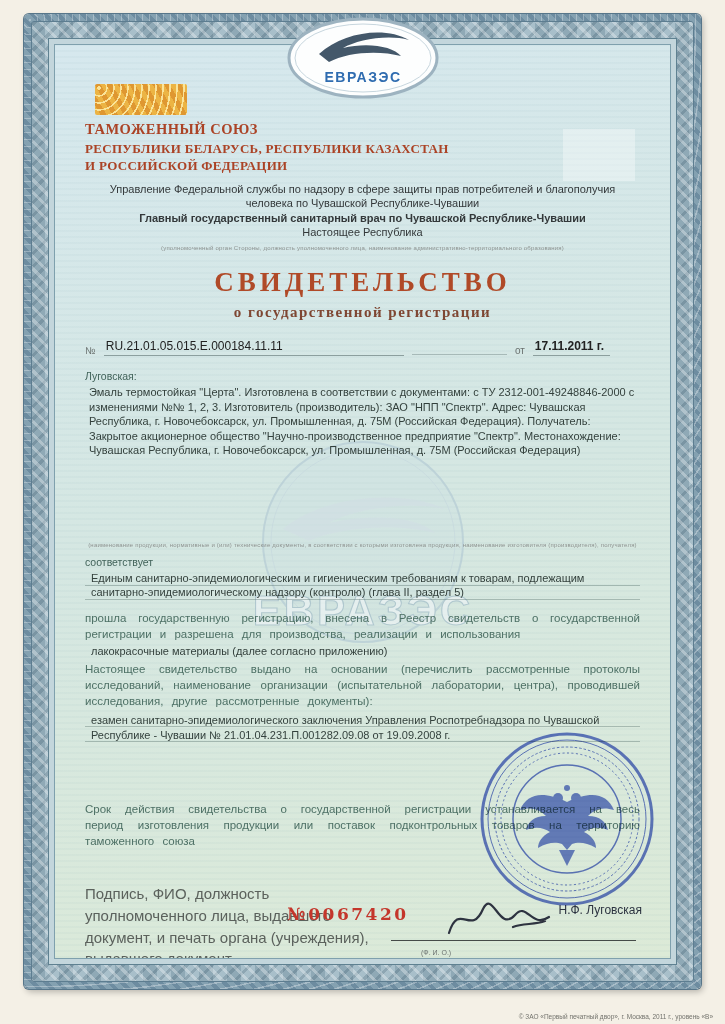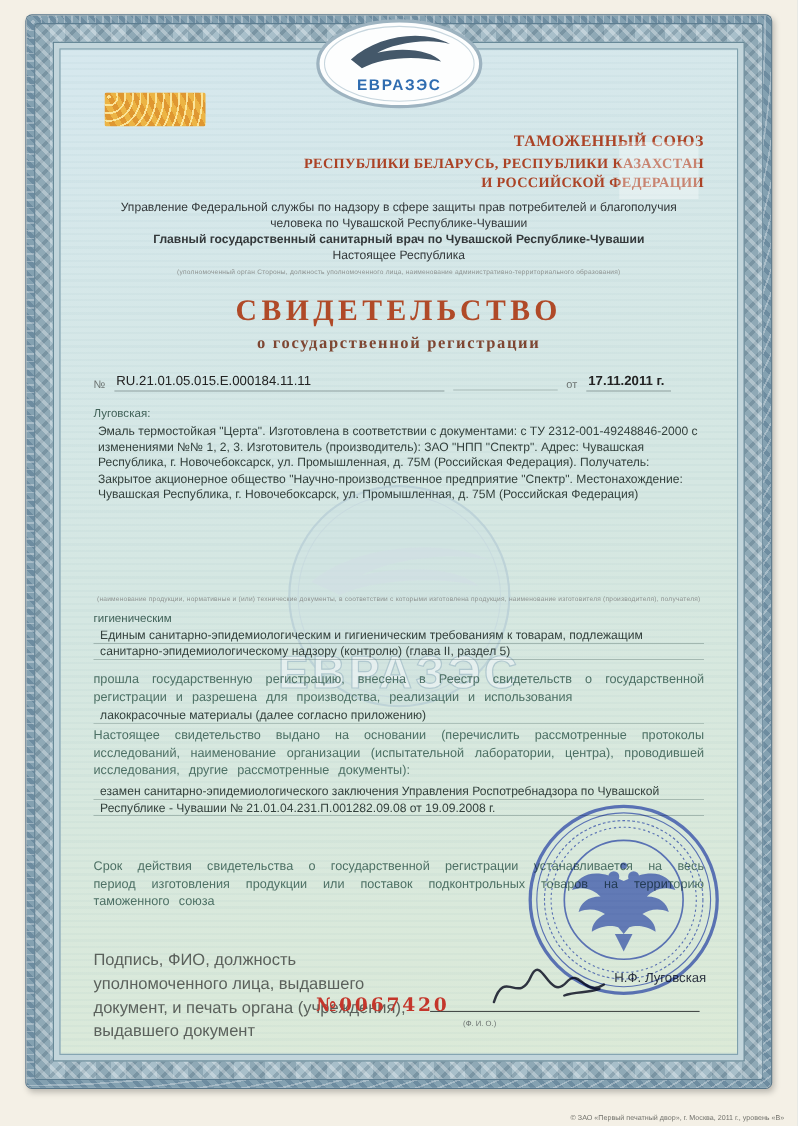--- a/index.html
+++ b/index.html
@@ -43,21 +43,21 @@
     background:
       repeating-radial-gradient(circle at 4px 4px, rgba(255,235,160,.9) 0 1.6px, rgba(0,0,0,0) 1.6px 7px),
       repeating-linear-gradient(60deg, #eeb23c 0 5px, #e09327 5px 10px);
   }
   .patch{ position:absolute; left:508px; top:84px; width:72px; height:52px; background:rgba(255,255,255,.35); z-index:1; }
 
   
   .watermark{ position:absolute; left:50%; top:392px; transform:translateX(-50%); z-index:0; opacity:.65; }
 
   
-  .hdr{ text-align:right; color:#ab4326; font-family:"Liberation Serif", serif; font-weight:bold; position:relative; z-index:1;}
+  .hdr{ text-align:left; color:#ab4326; font-family:"Liberation Serif", serif; font-weight:bold; position:relative; z-index:1;}
   .hdr-1{ font-size:14.5px; letter-spacing:.5px; }
   .hdr-2{ font-size:13px; letter-spacing:.3px; margin-top:3px;}
   .auth{ text-align:center; color:#33383a; font-size:11px; line-height:1.3; margin-top:8px; position:relative; z-index:1;}
   .tiny{ font-size:6px; color:#8d9290; text-align:center; letter-spacing:.2px; position:relative; z-index:1;}
   .title{ text-align:center; margin-top:16px; position:relative; z-index:1;}
   .title-main{ font-family:"Liberation Serif", serif; font-weight:bold; font-size:27px; letter-spacing:4px; color:#b04a28; }
   .title-sub{ font-family:"Liberation Serif", serif; font-weight:bold; font-size:15px; letter-spacing:1.5px; color:#7e4632; margin-top:6px; }
 
   .numrow{ display:flex; align-items:flex-end; margin-top:18px; font-size:12px; color:#222; position:relative; z-index:1;}
   .numrow .lbl{ color:#6b7270; font-size:10px; margin-right:8px; }
@@ -133,30 +133,30 @@
         <span class="spacer"></span>
         <span class="lbl">от</span>
         <span class="val date">17.11.2011 г.</span>
       </div>
 
       <div class="sec-label">Луговская:</div>
       <div class="body-text" style="padding-left:4px">Эмаль термостойкая "Церта". Изготовлена в соответствии с документами: с ТУ 2312-001-49248846-2000 с изменениями №№ 1, 2, 3. Изготовитель (производитель): ЗАО "НПП "Спектр". Адрес: Чувашская Республика, г. Новочебоксарск, ул. Промышленная, д. 75М (Российская Федерация). Получатель: Закрытое акционерное общество "Научно-производственное предприятие "Спектр". Местонахождение: Чувашская Республика, г. Новочебоксарск, ул. Промышленная, д. 75М (Российская Федерация)</div>
 
       <div class="tiny gap-wm">(наименование продукции, нормативные и (или) технические документы, в соответствии с которыми изготовлена продукция, наименование изготовителя (производителя), получателя)</div>
 
-      <div class="sec-label" style="margin-top:8px">гигиеническим</div>
+      <div class="sec-label" style="margin-top:8px">соответствует</div>
       <div class="body-text ruled" style="padding-left:6px">Единым санитарно-эпидемиологическим и гигиеническим требованиям к товарам, подлежащим санитарно-эпидемиологическому надзору (контролю) (глава II, раздел 5)</div>
 
       <div class="body-text teal just" style="margin-top:10px">прошла государственную регистрацию, внесена в Реестр свидетельств о государственной регистрации и разрешена для производства, реализации и использования</div>
       <div class="body-text ruled" style="padding-left:6px; margin-top:2px">лакокрасочные материалы (далее согласно приложению)</div>
 
       <div class="body-text teal just" style="">Настоящее свидетельство выдано на основании (перечислить рассмотренные протоколы исследований, наименование организации (испытательной лаборатории, центра), проводившей исследования, другие рассмотренные документы):</div>
       <div class="body-text ruled" style="padding-left:6px; margin-top:4px">езамен санитарно-эпидемиологического заключения Управления Роспотребнадзора по Чувашской Республике - Чувашии № 21.01.04.231.П.001282.09.08 от 19.09.2008 г.</div>
 
-      <div class="body-text teal just" style="margin-top:38px">Срок действия свидетельства о государственной регистрации устанавливается на весь период изготовления продукции или поставок подконтрольных товаров на территорию таможенного союза</div>
+      <div class="body-text teal just" style="margin-top:59px">Срок действия свидетельства о государственной регистрации устанавливается на весь период изготовления продукции или поставок подконтрольных товаров на территорию таможенного союза</div>
 
       <div class="sig-block">
         <div class="sig-label">Подпись, ФИО, должность уполномоченного лица, выдавшего документ, и печать органа (учреждения), выдавшего документ</div>
         <div class="sig-area">
           <div class="sig-line"></div>
           <div class="sig-scribble">
             <svg width="120" height="46" viewBox="0 0 120 46">
               <path d="M6 40 C16 8 28 44 40 16 C50 -4 56 40 72 22 C84 8 88 36 106 24 M70 34 C80 30 92 32 102 28" stroke="#2e3340" stroke-width="2.2" fill="none" stroke-linecap="round"></path>
             </svg>
           </div>

